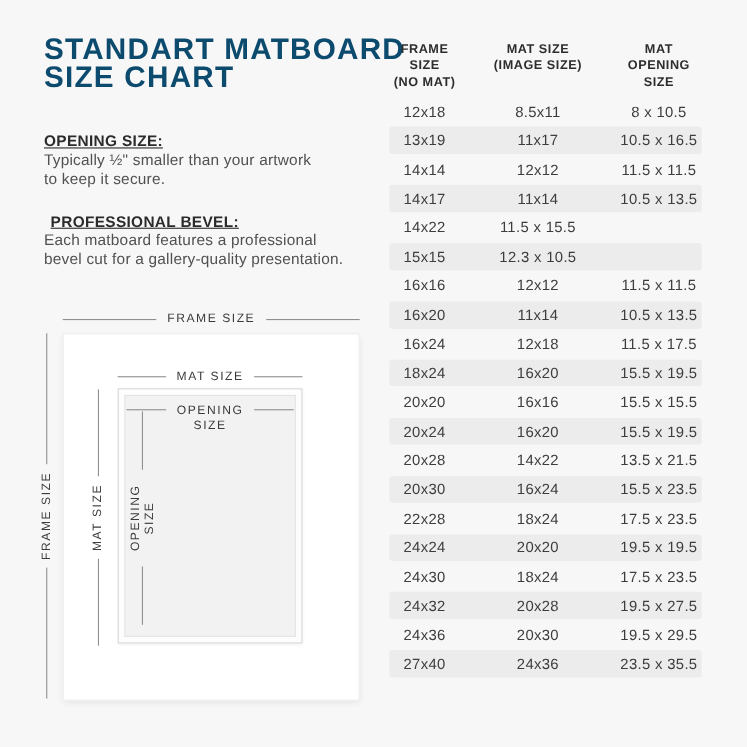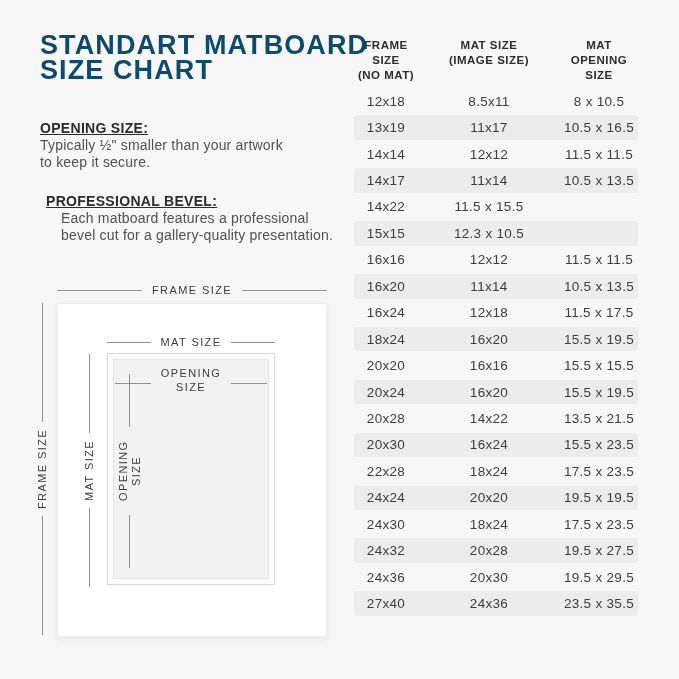--- a/index.html
+++ b/index.html
@@ -24,21 +24,21 @@
     line-height:17px;
     text-decoration:underline;
   }
   .info-body {
     font-size:14px; color:#515151; line-height:16.5px;
     letter-spacing:0.2px; white-space:pre-line;
   }
   .ih1 { left:40px; top:120px; }
   .ib1 { left:40px; top:137px; }
   .ih2 { left:46px; top:193px;text-align:center; }
-  .ib2 { left:40px; top:210px;margin-left:21px; }
+  .ib2 { left:40px; top:210px; }
 
   
   .frame-rect {
     left:57px; top:303px; width:270px; height:334px;
     background:#ffffff; border:1px solid #ededed;
     box-shadow:0 2px 6px rgba(0,0,0,0.07);
   }
   .mat-rect {
     left:107px; top:353px; width:168px; height:232px;
     background:#fdfdfd; border:1px solid #d8d8d8;
@@ -49,21 +49,21 @@
     background:#f2f2f2; border:1px solid #e4e4e4;
   }
   .hlabel {
     display:flex; align-items:center;
     font-size:11px; letter-spacing:1.4px; font-weight:500; color:#3b3b3b;
   }
   .hlabel .txt { margin:0 10px; white-space:pre-line; text-align:center; line-height:14px; }
   .hseg { flex:1; height:1px; background:#8f8f8f; }
   .hlabel-frame   { left:57px;  top:283px; width:270px; }
   .hlabel-mat     { left:107px; top:335px; width:168px; }
-  .hlabel-opening { left:115px; top:366px; width:152px; align-items:center; }
+  .hlabel-opening { left:115px; top:366px; width:152px; align-items:flex-start; }
   .hlabel-opening .hseg { margin-top:6px; }
 
   .vlabel {
     display:flex; flex-direction:column; align-items:center;
   }
   .vseg { width:1px; flex:1; background:#8f8f8f; }
   .vtext {
     writing-mode:vertical-rl; transform:rotate(180deg);
     font-size:11px; letter-spacing:1.4px; font-weight:500; color:#3b3b3b;
     margin:7px 0; line-height:13px;

